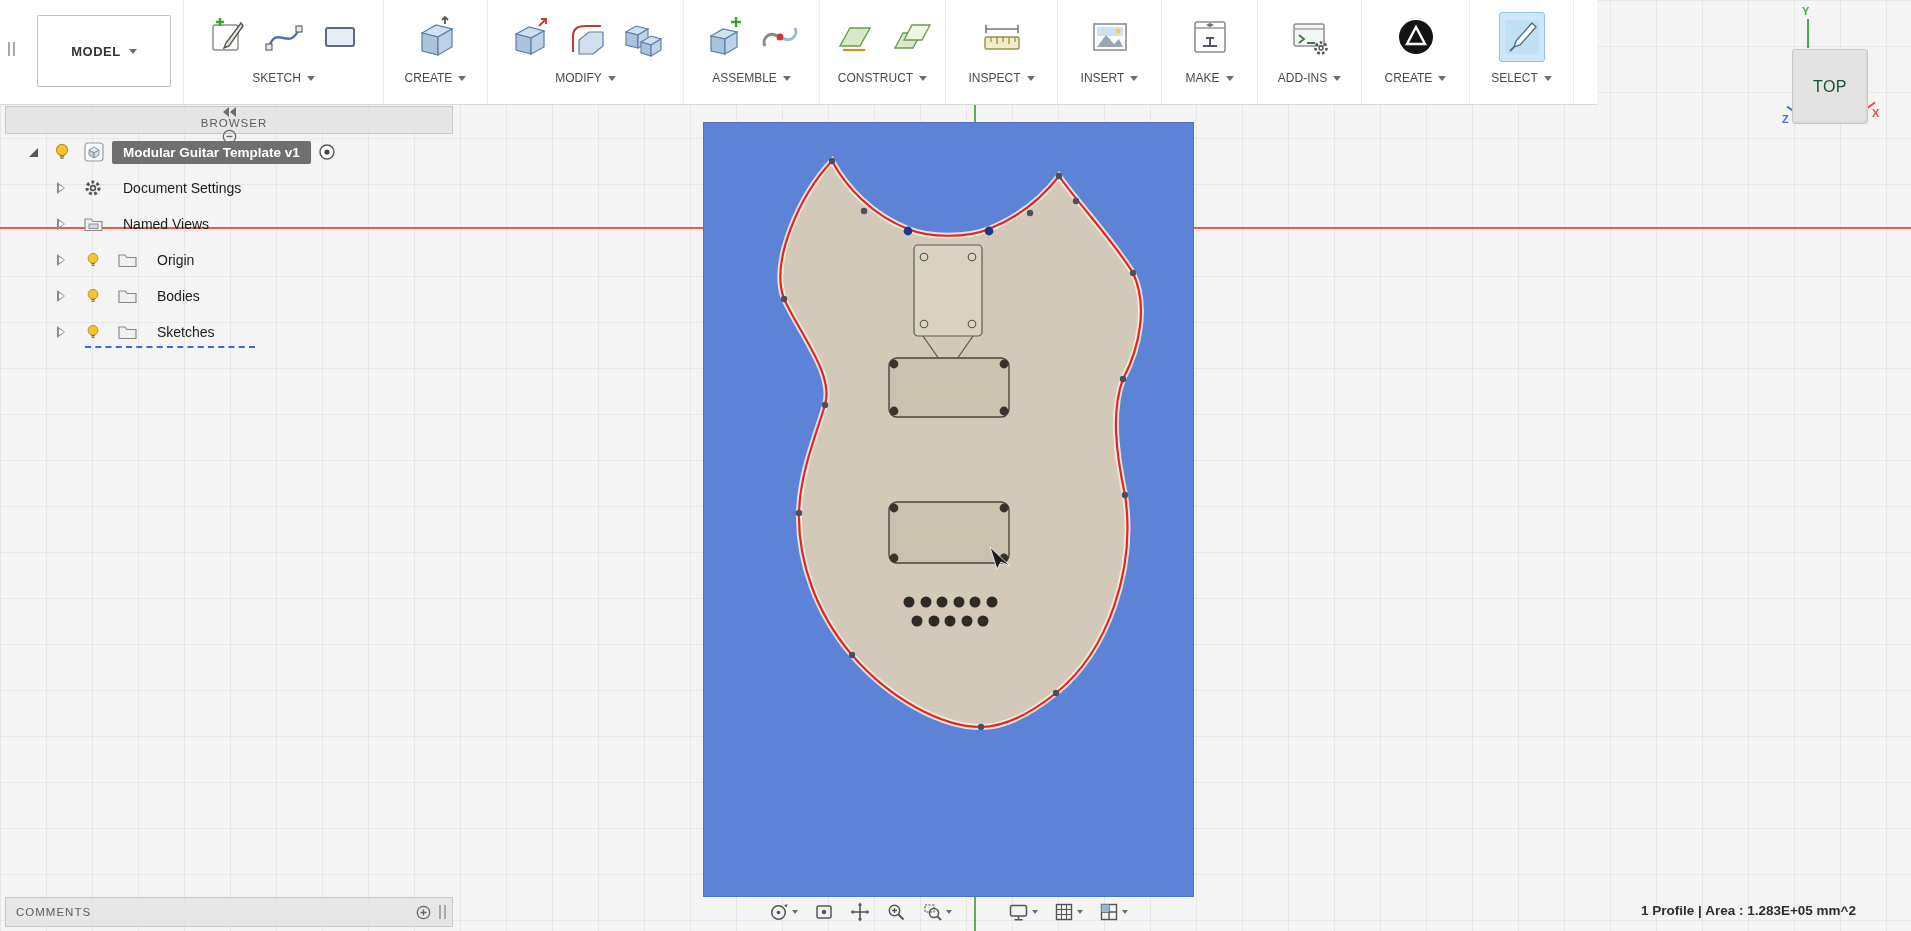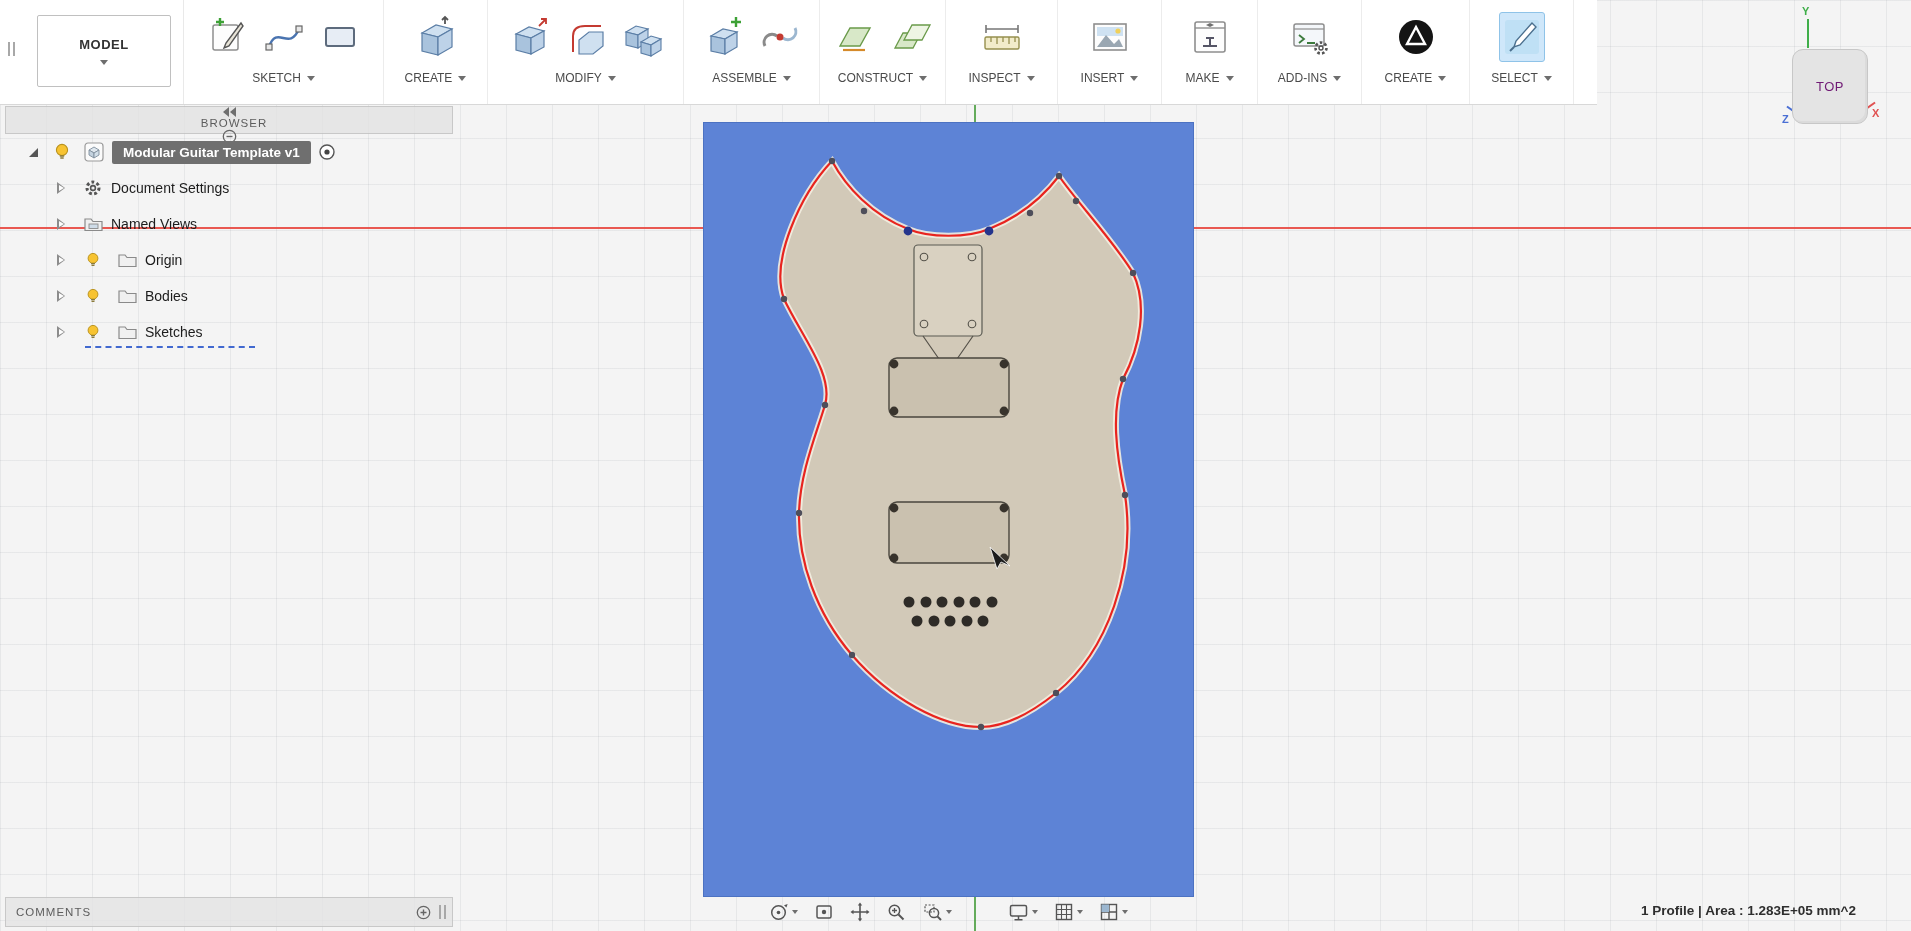--- a/index.html
+++ b/index.html
@@ -21,21 +21,21 @@
   #sketch-plane svg{position:absolute;inset:0;}
 
   
   #toolbar{position:absolute;left:0;top:0;width:1597px;height:104px;background:#ffffff;
     border-bottom:1px solid #d8d8d8;z-index:50;}
   #tb-grip{position:absolute;left:8px;top:42px;}
   .grip{display:flex;gap:3px;}
   .grip i{display:block;width:2px;height:14px;background:#a8a8a8;}
   #model-btn{position:absolute;left:37px;top:15px;width:134px;height:72px;background:#fff;
     border:1px solid #c0c0c0;border-radius:2px;display:flex;align-items:center;justify-content:center;
-    gap:8px;font-size:13px;font-weight:bold;color:#333;letter-spacing:0.5px;cursor:pointer;flex-direction:column;}
+    gap:8px;font-size:13px;font-weight:bold;color:#333;letter-spacing:0.5px;cursor:pointer;}
   .caret{width:0;height:0;border-left:4px solid transparent;border-right:4px solid transparent;
     border-top:5px solid #6e6e6e;display:inline-block;}
   #tb-groups{position:absolute;left:183px;top:0;height:104px;display:flex;border-left:1px solid #e9e9e9;}
   .tb-group{display:flex;flex-direction:column;justify-content:flex-start;align-items:center;
     padding:6px 0 5px;border-right:1px solid #ececec;box-sizing:border-box;}
   .tb-icons{display:flex;align-items:center;justify-content:center;gap:10px;height:62px;}
   .tb-icon{background:transparent;border:none;padding:0;width:46px;height:50px;display:flex;
     align-items:center;justify-content:center;cursor:pointer;}
   .tb-icon.active{background:#cfe7fa;border:1px solid #8fc3e8;border-radius:3px;}
   .tb-label{height:20px;font-size:12px;color:#4a4a4a;display:flex;align-items:center;
@@ -54,34 +54,34 @@
   .tri-closed{width:0;height:0;border-top:6px solid transparent;border-bottom:6px solid transparent;
     border-left:8px solid transparent;border-left-color:transparent;position:relative;cursor:pointer;}
   .tri-closed::before{content:"";position:absolute;left:-8px;top:-6px;width:0;height:0;
     border-top:6px solid transparent;border-bottom:6px solid transparent;border-left:8px solid #8c8c8c;}
   .tri-closed::after{content:"";position:absolute;left:-6.5px;top:-3.5px;width:0;height:0;
     border-top:3.5px solid transparent;border-bottom:3.5px solid transparent;border-left:5px solid #fdfdfd;}
   .tri-open{width:0;height:0;border-bottom:9px solid #555;border-left:9px solid transparent;cursor:pointer;}
   .br-icon{display:inline-flex;align-items:center;justify-content:center;width:20px;height:20px;}
   .root-label{background:#6f6f6f;color:#fff;font-weight:bold;font-size:13.5px;padding:4px 11px;
     border-radius:2px;margin-left:8px;cursor:pointer;white-space:nowrap;}
-  .child-label{margin-left:8px;cursor:pointer;}
+  .child-label{margin-left:20px;cursor:pointer;}
   .sketch-dash{position:absolute;left:80px;bottom:2px;width:170px;border-bottom:2px dashed #4169d0;}
 
   
   #comments{position:absolute;left:5px;top:897px;width:448px;height:30px;z-index:40;
     background:rgba(228,228,228,0.8);border:1px solid rgba(175,175,175,0.55);box-sizing:border-box;
     display:flex;align-items:center;padding:0 6px;}
   #comments .title{font-size:11.5px;color:#5d5d5d;letter-spacing:1px;flex:1;margin-left:4px;}
 
   
   #viewcube{position:absolute;left:1780px;top:5px;width:122px;height:128px;z-index:20;}
   #vc-face{position:absolute;left:12px;top:44px;width:74px;height:73px;background:#e4e4e4;
-    border:1px solid #c7c7c7;border-radius:11px;display:flex;align-items:center;justify-content:center;
-    font-size:13px;color:#701a75;letter-spacing:0.5px;cursor:pointer;
+    border:1px solid #c7c7c7;border-radius:3px;display:flex;align-items:center;justify-content:center;
+    font-size:16px;color:#14532d;letter-spacing:0.5px;cursor:pointer;
     box-shadow:inset -2px -2px 0 rgba(0,0,0,0.04);}
   .vc-axis{position:absolute;font-size:11px;font-weight:bold;}
   #vc-y{left:22px;top:0;color:#3fae49;}
   #vc-z{left:2px;top:108px;color:#4a6fd4;}
   #vc-x{left:92px;top:102px;color:#e05252;}
   .vc-line{position:absolute;}
   #vc-line-y{left:27px;top:14px;width:1.5px;height:29px;background:#3fae49;}
   #vc-line-z{left:6px;top:104px;width:12px;height:1.5px;background:#4a6fd4;transform:rotate(35deg);}
   #vc-line-x{left:84px;top:100px;width:12px;height:1.5px;background:#e05252;transform:rotate(-35deg);}
 

